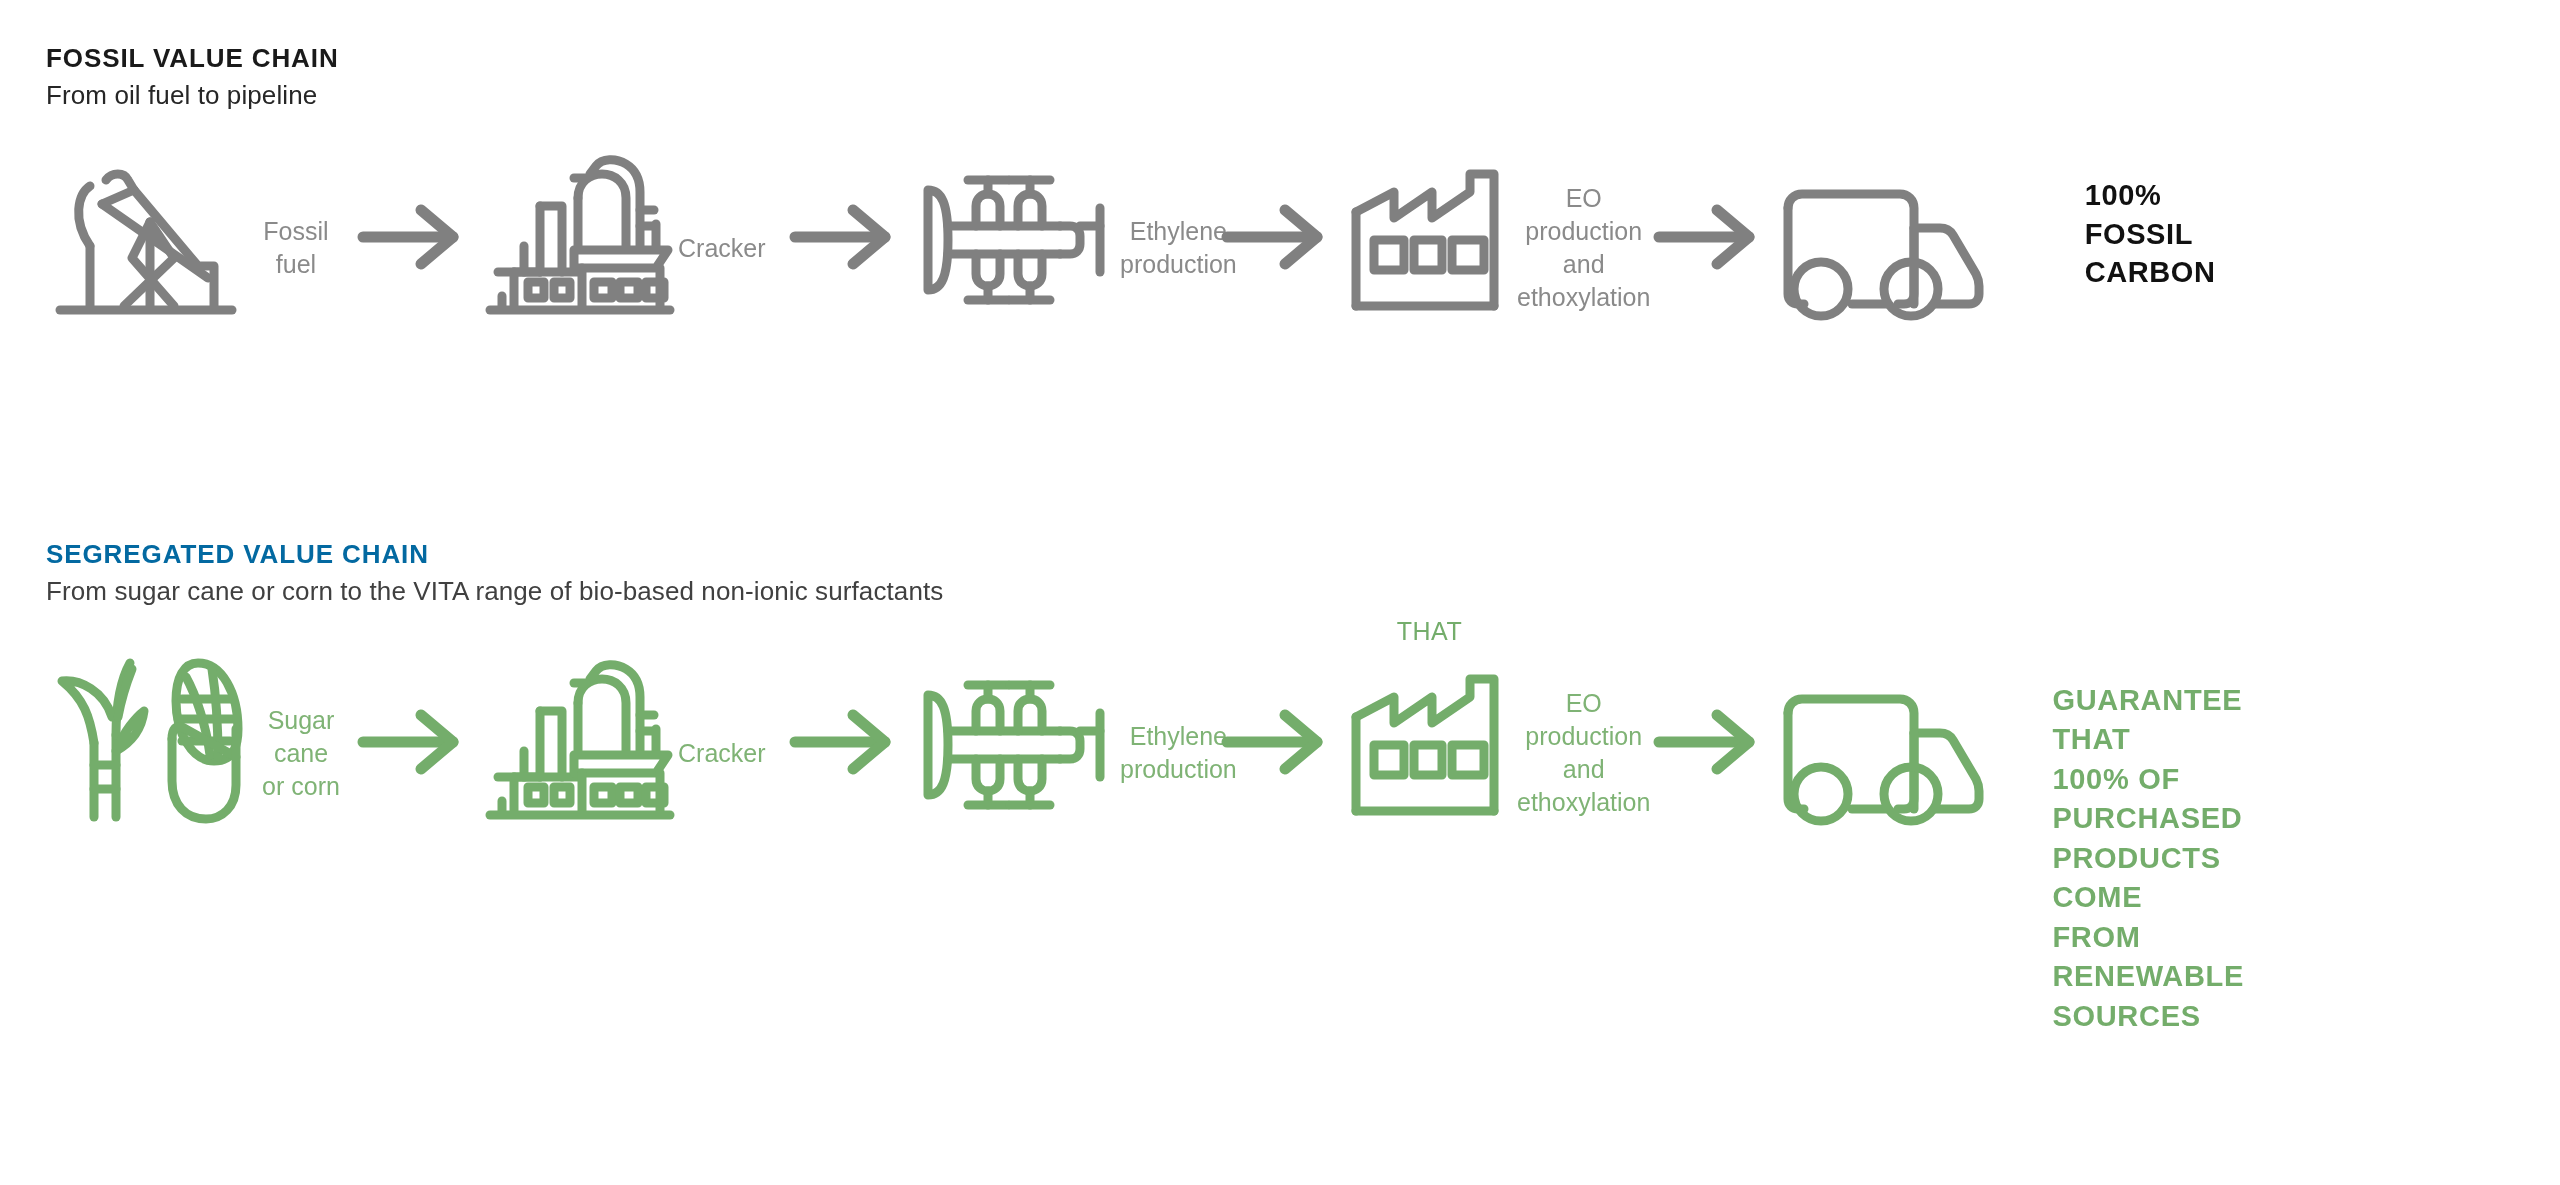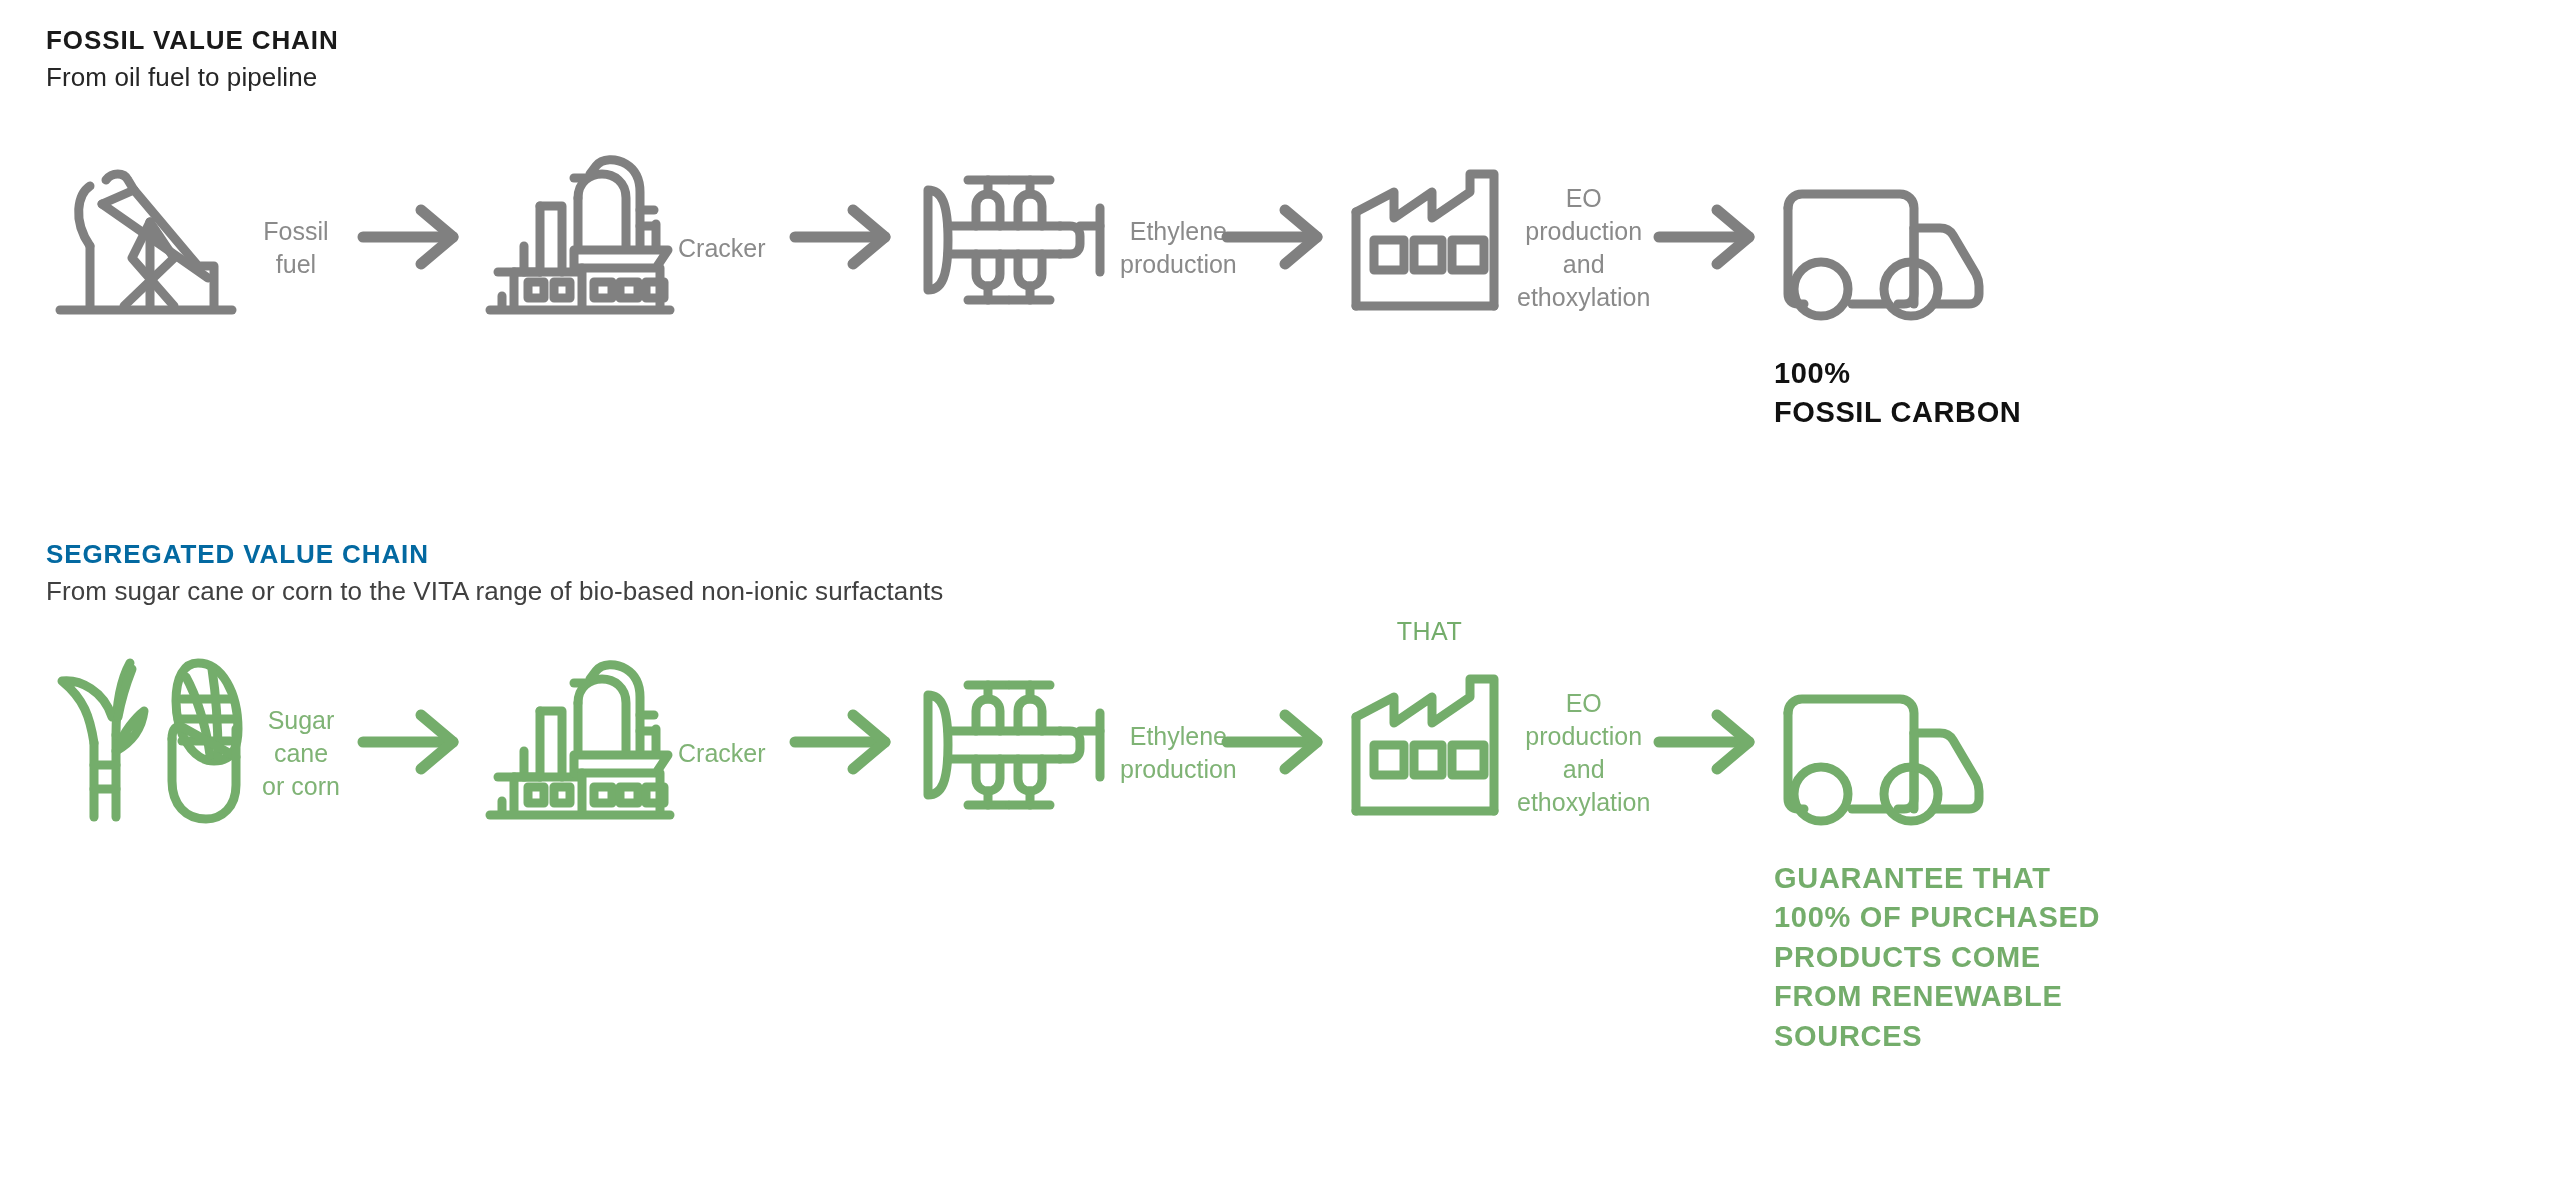--- a/index.html
+++ b/index.html
@@ -23,21 +23,21 @@
     height: 1185px;
     box-sizing: border-box;
     padding: 0 0 0 46px;
   }
 
   
   .section-head {
     position: absolute;
     left: 46px;
   }
-  .sec1-head { top: 26px; }
+  .sec1-head { top: 44px; }
   .sec2-head { top: 540px; }
 
   .sec-title {
     font-size: 26px;
     font-weight: bold;
     letter-spacing: 0.9px;
     line-height: 1.15;
     margin: 0 0 6px 0;
   }
   .sec-sub {
@@ -108,21 +108,20 @@
     white-space: pre-line;
   }
   .fossil .stage-label { color: #8a8a8a; }
   .segregated .stage-label { color: #7fb375; }
 
   
   .result {
     width: 470px;
     flex: 0 0 auto;
     display: flex;
-    flex-direction: column;
     align-items: flex-start;
     gap: 8px;
   }
   .result .icon-box {
     height: 170px;
     align-items: flex-end;
     justify-content: flex-start;
     width: 100%;
   }
   .result-text {

